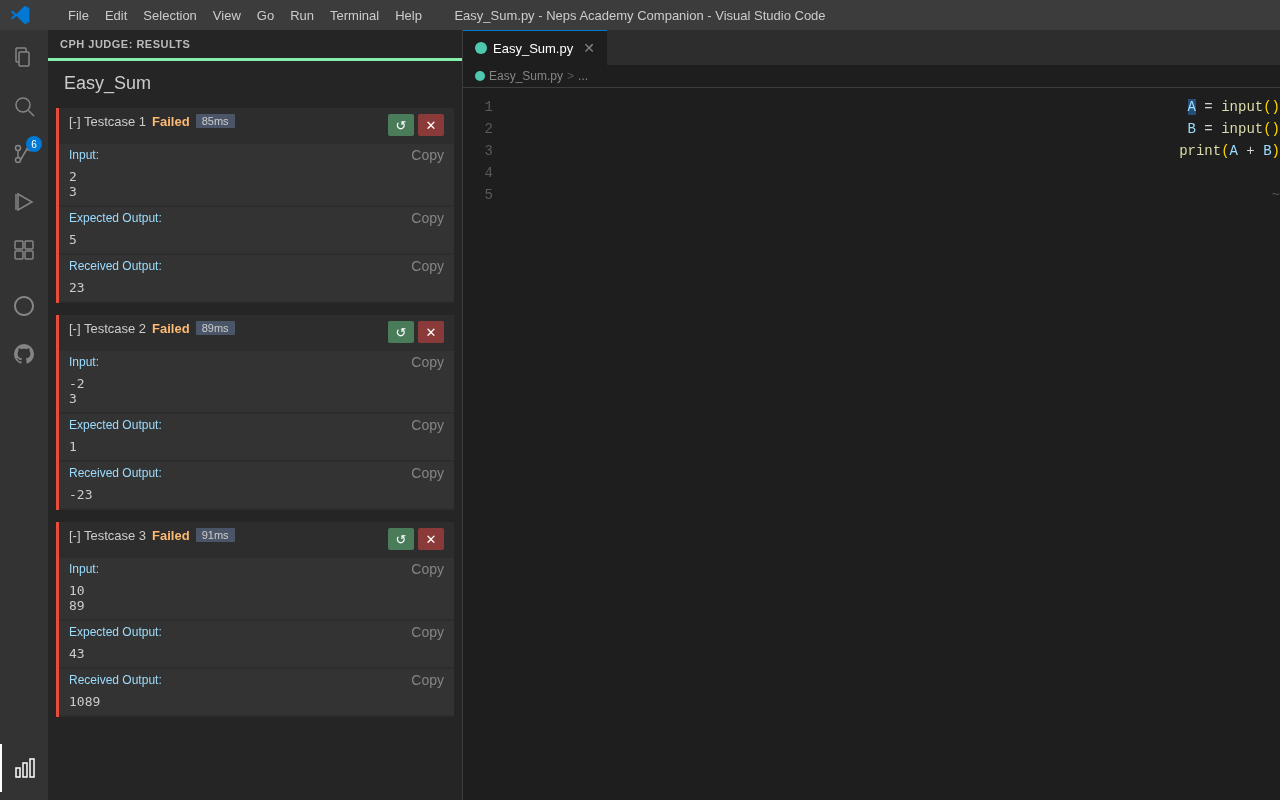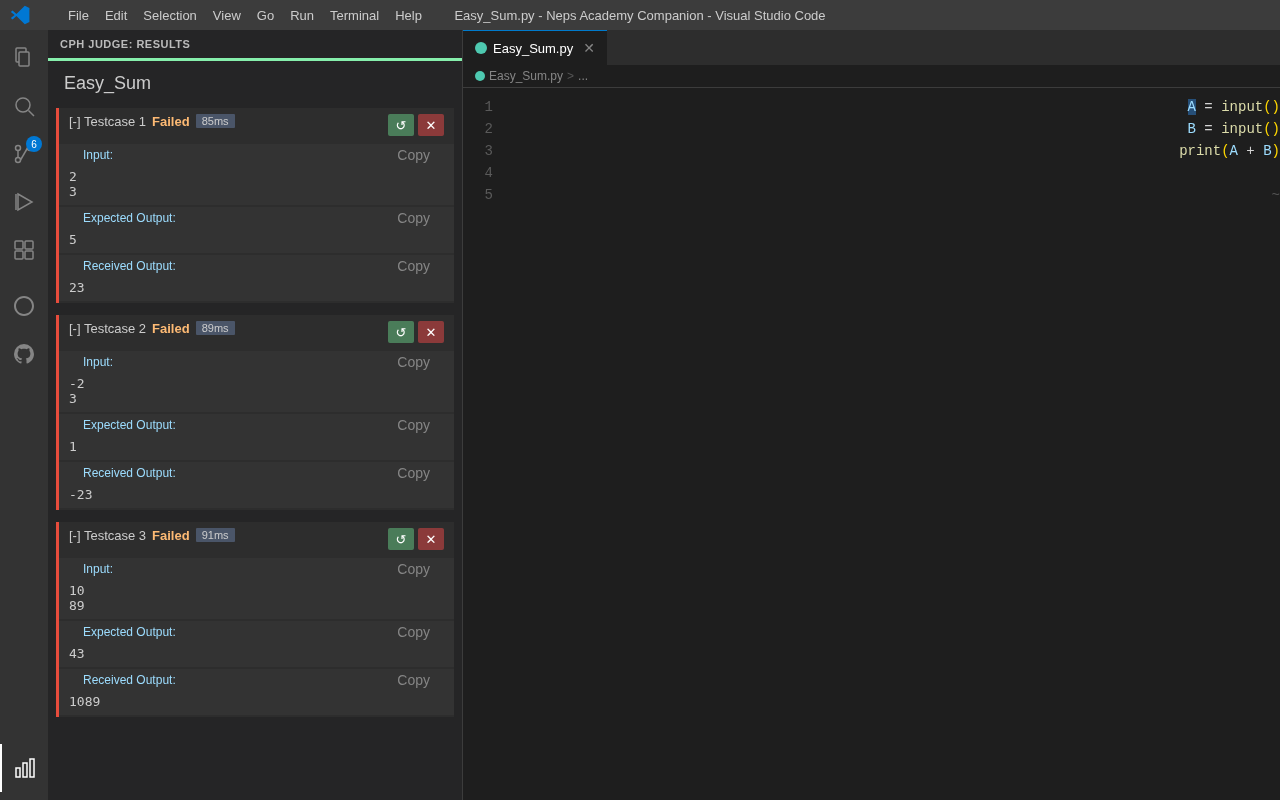--- a/index.html
+++ b/index.html
@@ -185,21 +185,21 @@
     }
 
     .section-block {
       background: #333333;
       margin: 2px 0;
     }
     .section-label-row {
       display: flex;
       justify-content: space-between;
       align-items: center;
-      padding: 3px 24px;
+      padding: 3px 10px;
     }
     .section-label {
       font-size: 12px;
       color: #9cdcfe;
     }
     .section-copy {
       font-size: 14px;
       color: #858585;
       cursor: pointer;
     }

